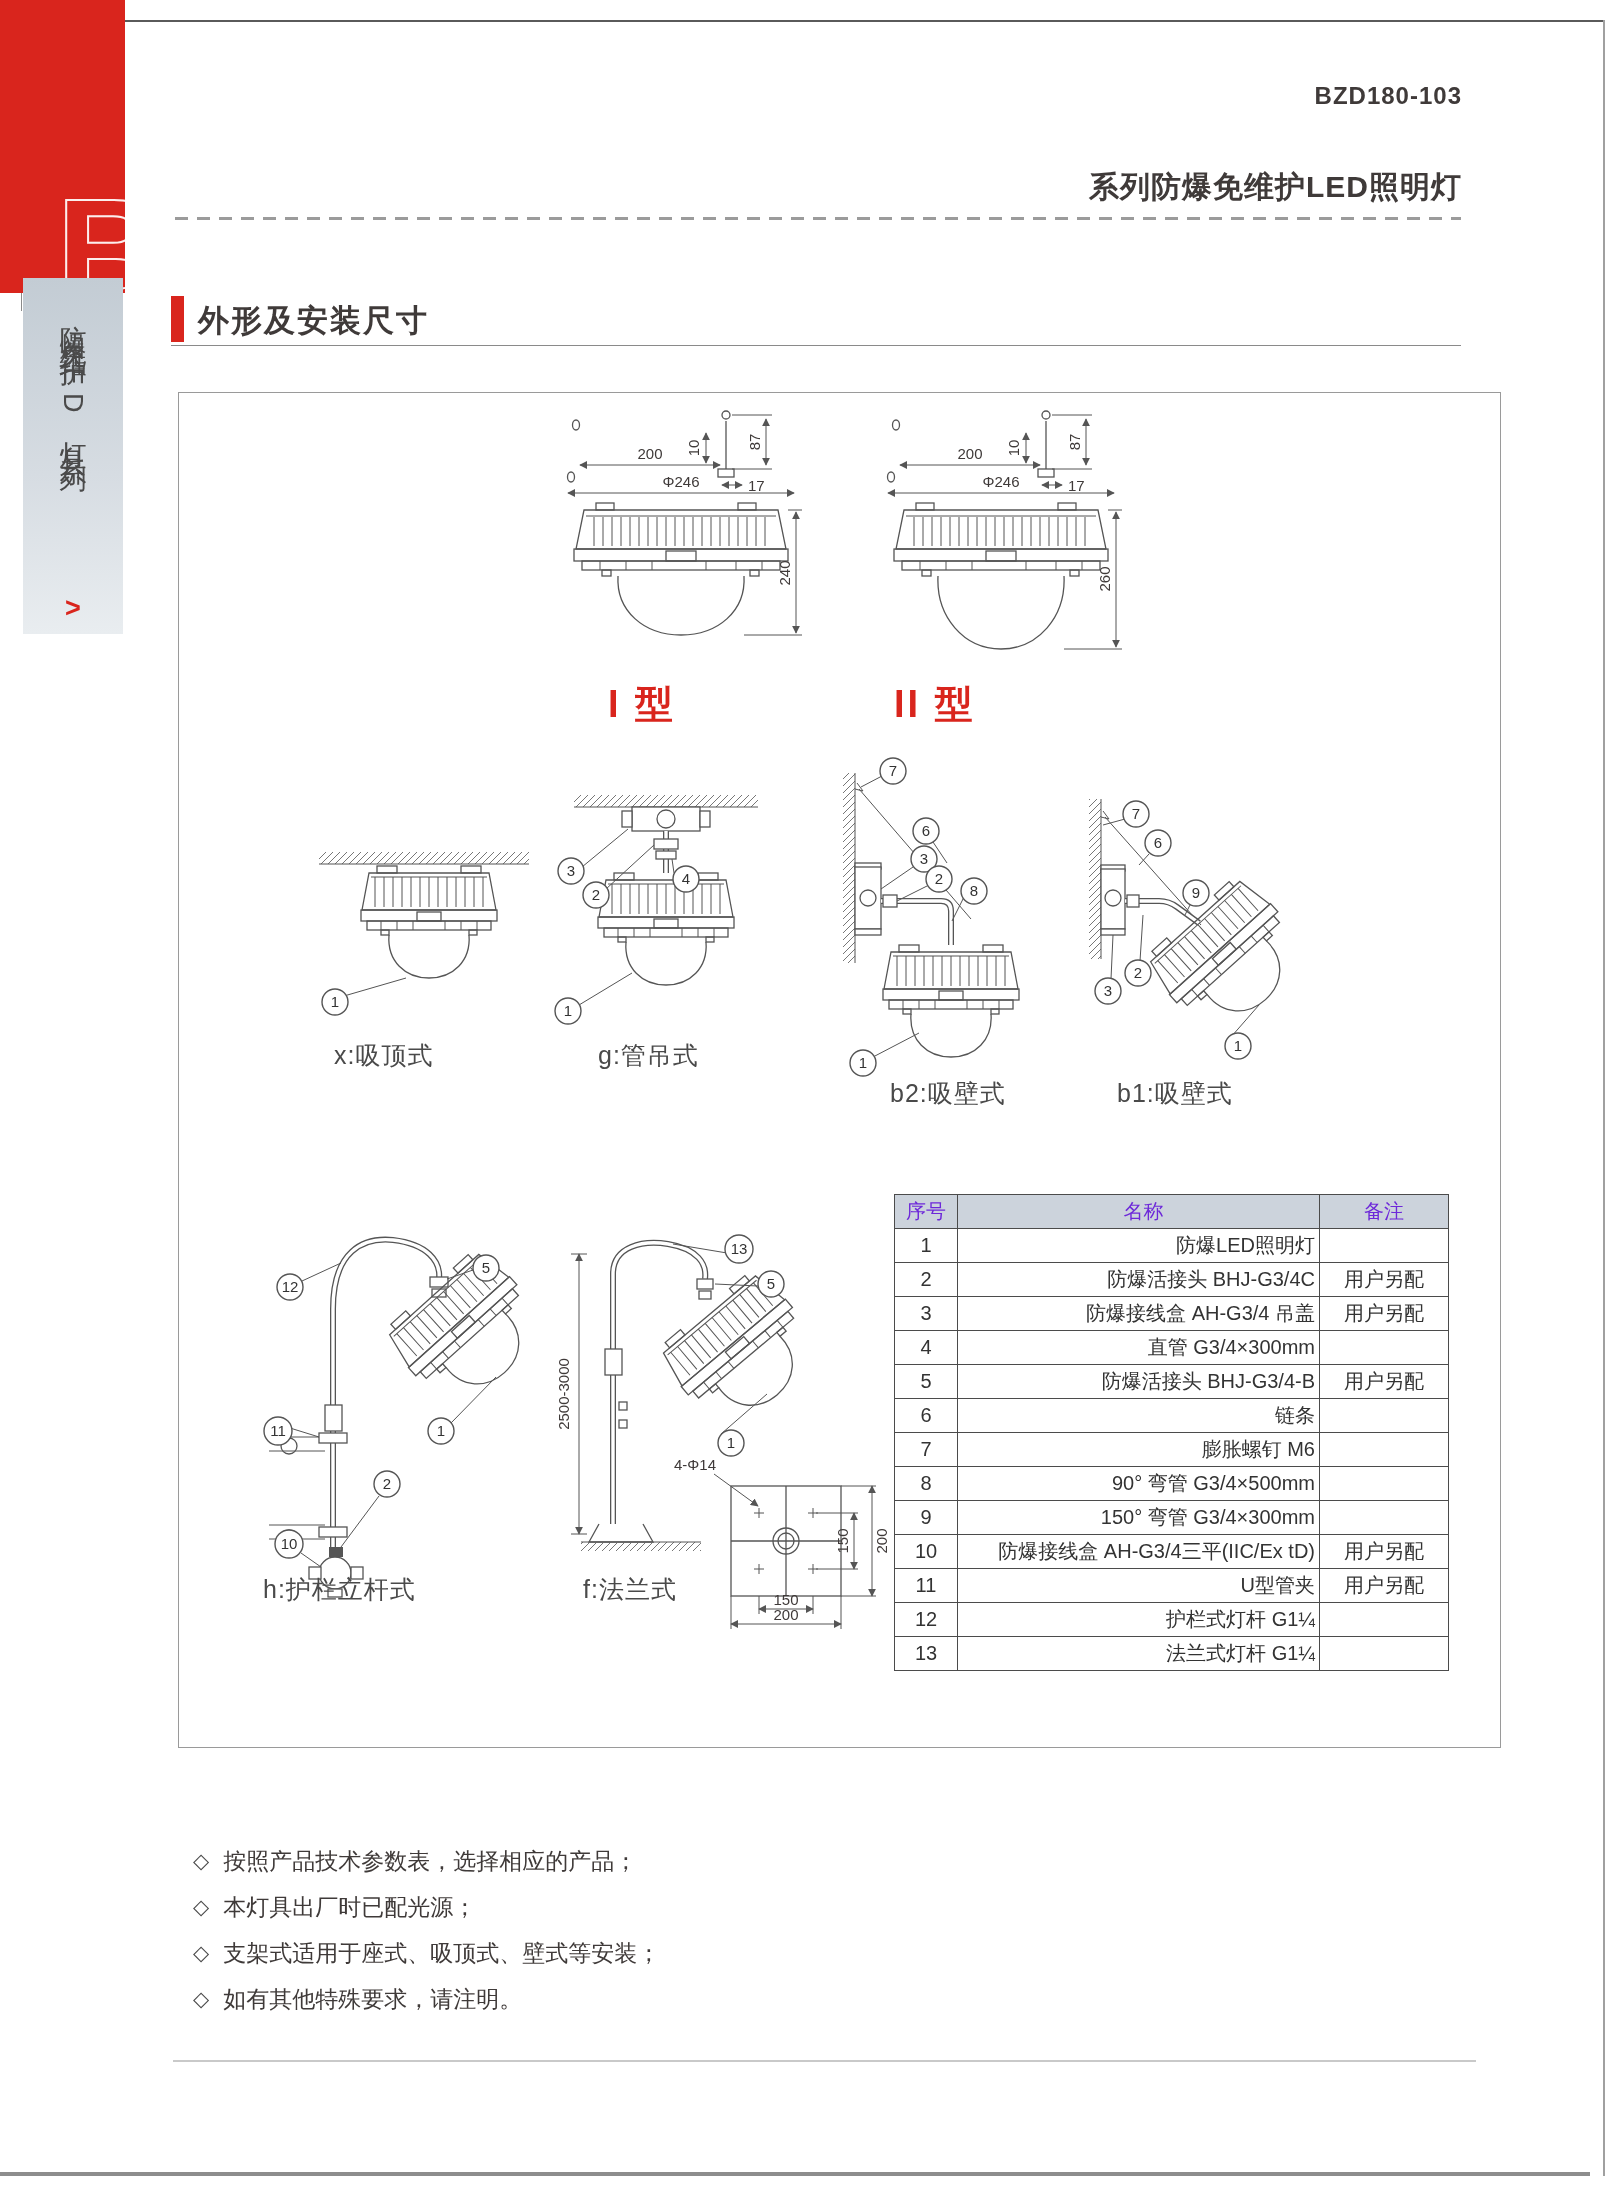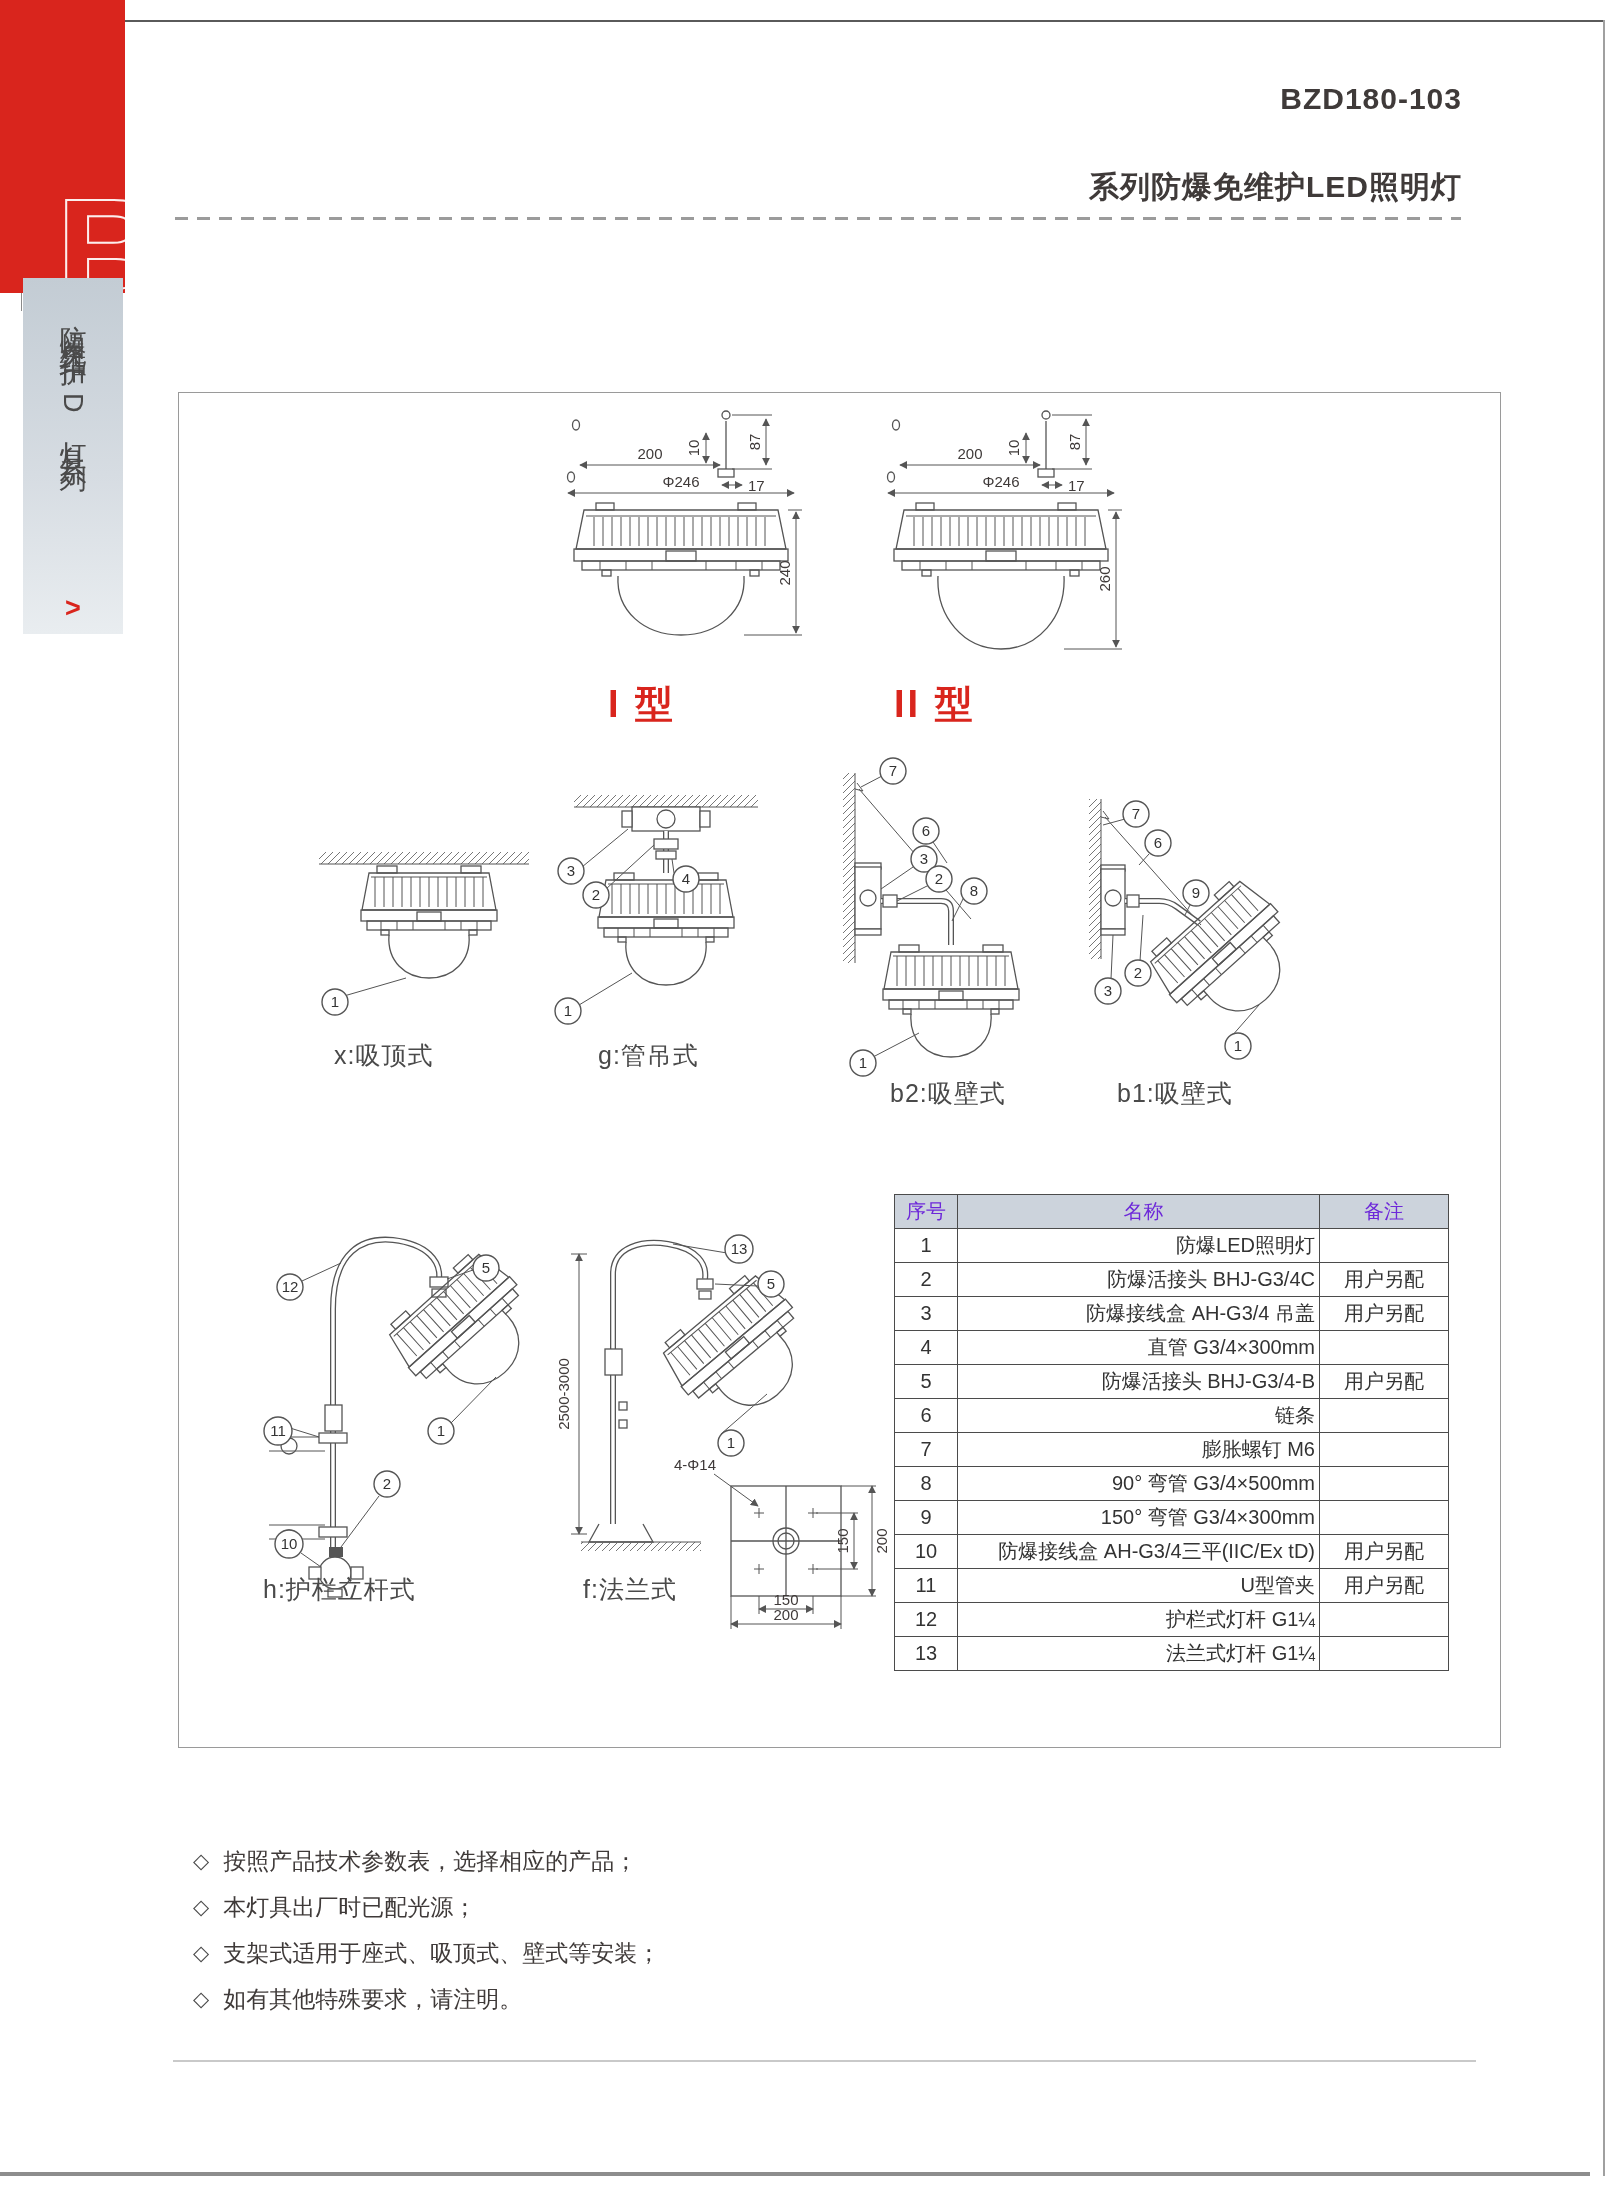--- a/index.html
+++ b/index.html
@@ -12,21 +12,21 @@
         color:transparent;-webkit-text-stroke:2px rgba(255,255,255,.92);}
   .tickline{left:21px;top:293px;width:1px;height:18px;background:#8a8a8a;}
   
   .top-rule{left:125px;top:20px;width:1479px;height:2px;background:#5a5a5a;}
   .right-rule{left:1603px;top:20px;width:2px;height:2156px;background:#a0a0a0;}
   .dash-rule{left:175px;top:217px;width:1286px;height:3px;
        background:repeating-linear-gradient(90deg,#9b9b9b 0 13px,transparent 13px 22px);}
   .faint-rule{left:173px;top:2060px;width:1303px;height:2px;background:#c9c9c9;}
   .bottom-rule{left:0;top:2172px;width:1590px;height:4px;background:#8d8d8d;}
   
-  .hdr-model{right:149px;top:82px;font-size:30px;font-weight:bold;letter-spacing:1px;text-align:center;}
+  .hdr-model{right:149px;top:82px;font-size:24px;font-weight:bold;letter-spacing:1px;text-align:center;}
   .hdr-sub{right:149px;top:128px;font-size:30px;font-weight:bold;text-align:right;letter-spacing:1px;margin-top:39px;}
   
   .side-strip{left:23px;top:278px;width:100px;height:356px;
        background:linear-gradient(180deg,#c3ccd4 0%,#d6dce2 55%,#e9edf0 100%);}
   .side-strip .vtext{position:absolute;left:50%;top:26px;transform:translateX(-50%);
        writing-mode:vertical-rl;font-size:27px;letter-spacing:8px;color:#4a4a4a;font-weight:500;white-space:nowrap;}
   .side-strip .varrow{position:absolute;left:50%;bottom:10px;transform:translateX(-50%);
        color:var(--red,#d9251d);font-weight:bold;font-size:27px;}
   
   .sec{position:absolute;left:171px;width:1290px;height:52px;}
@@ -100,20 +100,25 @@
   <div class="abs right-rule"></div>
   <div class="abs hdr-model">BZD180-103</div>
   <div class="abs hdr-sub">系列防爆免维护LED照明灯</div>
   <div class="abs dash-rule"></div>
 
   <div class="abs side-strip">
     <div class="vtext">防爆免维护LED灯具系列</div>
     <div class="varrow">&gt;</div>
   </div>
 
+  <div class="sec" style="top:296px;">
+    <div class="bar"></div>
+    <div class="stitle">外形及安装尺寸</div>
+    <div class="sline"></div>
+  </div>
 
   <div class="abs dbox">
 
     <svg style="left:377px;top:8px;" width="250" height="300" viewBox="0 0 250 300">
       <ellipse class="ln" cx="20" cy="24" rx="3.5" ry="5"></ellipse>
       <ellipse class="ln" cx="15" cy="76" rx="3.5" ry="5"></ellipse>
       <circle class="ln" cx="170" cy="14" r="4"></circle>
       <path class="ln" d="M170,20 V68"></path>
       <rect class="ln" x="162" y="68" width="16" height="8"></rect>
       <path class="dim" d="M150,32 V62"></path>

